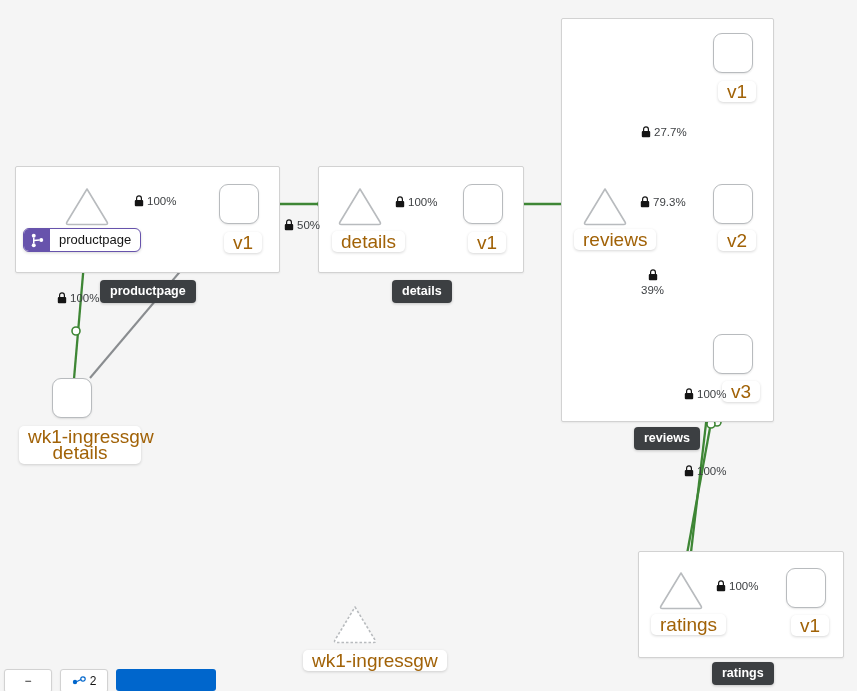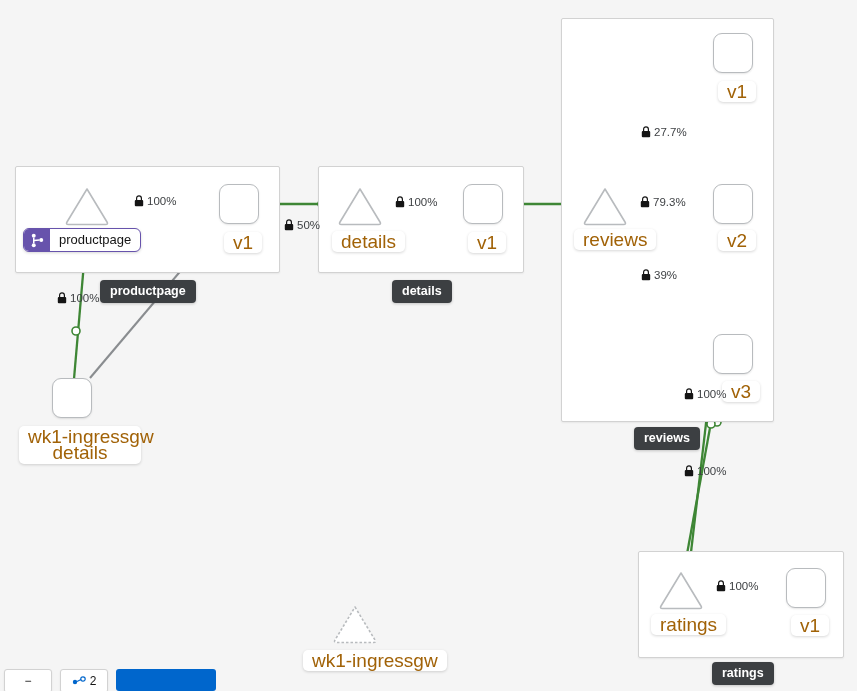--- a/index.html
+++ b/index.html
@@ -350,21 +350,21 @@
   </div>
 
   <div class="edge-label" style="left:640px; top:196px;">
     <svg class="lock" width="10" height="12" viewBox="0 0 10 12">
       <path d="M2.6 5 V3.2 a2.4 2.4 0 0 1 4.8 0 V5" fill="none" stroke="#151515" stroke-width="1.2"></path>
       <rect x="0.8" y="4.9" width="8.4" height="6.4" rx="1" fill="#151515"></rect>
     </svg>
     <span>79.3%</span>
   </div>
 
-  <div class="edge-label" style="left:641px; top:269px;">
+  <div class="edge-label" style="left:641px; top:269px;flex-direction:column;">
     <svg class="lock" width="10" height="12" viewBox="0 0 10 12">
       <path d="M2.6 5 V3.2 a2.4 2.4 0 0 1 4.8 0 V5" fill="none" stroke="#151515" stroke-width="1.2"></path>
       <rect x="0.8" y="4.9" width="8.4" height="6.4" rx="1" fill="#151515"></rect>
     </svg>
     <span>39%</span>
   </div>
 
   <div class="edge-label" style="left:684px; top:388px;">
     <svg class="lock" width="10" height="12" viewBox="0 0 10 12">
       <path d="M2.6 5 V3.2 a2.4 2.4 0 0 1 4.8 0 V5" fill="none" stroke="#151515" stroke-width="1.2"></path>

